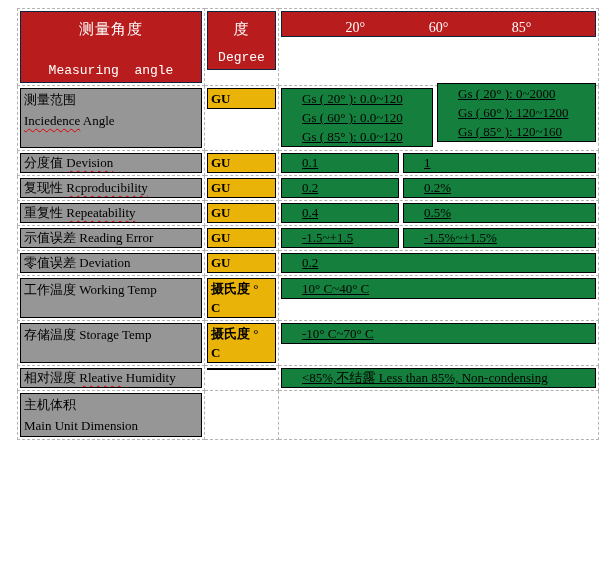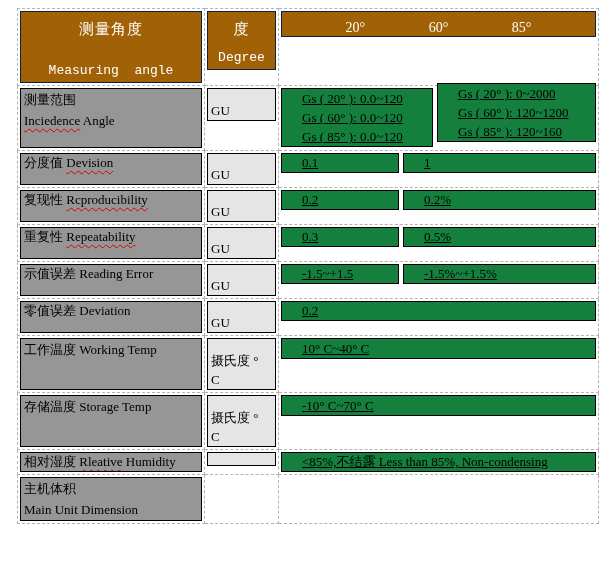--- a/index.html
+++ b/index.html
@@ -1,32 +1,32 @@
 <!DOCTYPE html>
 <html><head>
 <meta charset="utf-8">
 <style>
   html,body{margin:0;padding:0;background:#fff;width:613px;height:576px;overflow:hidden;
             font-family:"Liberation Serif",serif;font-size:13px;color:#000;}
   table.spec{border-collapse:collapse;table-layout:fixed;margin:8px 0 0 17px;width:581px;}
   td{border:1px dashed #b3b3b3;padding:2px;vertical-align:top;}
   .box{box-sizing:border-box;border:1px solid #000;height:100%;}
   
-  .hdrbox{background:#a16207;color:#fff;border:1px solid #0c2240;}
+  .hdrbox{background:#b91c1c;color:#fff;border:1px solid #0c2240;}
   .hdr1{display:flex;flex-direction:column;justify-content:space-between;align-items:center;padding:8px 0 4px 0;}
   .hdr2{display:flex;flex-direction:column;justify-content:space-between;align-items:center;padding:8px 0 4px 0;}
   .zh-hdr{font-size:15px;letter-spacing:1px;}
   .en-hdr{font-family:"Liberation Mono",monospace;font-size:13px;white-space:pre;margin-top:11px;}
   .hdr3{display:flex;justify-content:space-evenly;align-items:flex-start;padding-top:8px;}
   .angle{font-size:14px;}
   
   .labelbox{background:#969696;padding:0 0 0 3px;line-height:21px;overflow:hidden;}
   .labelbox.short{line-height:18px;}
   
-  .unitbox{background:#e5e5e5;padding:12px 0 0 3px;line-height:19px;white-space:pre-line;overflow:hidden;}
+  .unitbox{background:#eab308;padding:0 0 0 3px;line-height:19px;white-space:pre-line;overflow:hidden;font-weight:bold;}
   .unitbox.short{line-height:18px;}
   
   .valwrap{display:flex;gap:4px;height:100%;}
   .valbox{background:#15803d;border:1px solid #000;box-sizing:border-box;flex:1 1 auto;
           padding:0 0 0 20px;line-height:19px;white-space:pre-line;text-decoration:underline;}
   .valbox.short{line-height:18px;}
   .valbox.raised{position:relative;top:-5px;z-index:2;}
   
   .sp{text-decoration:underline;text-decoration-style:wavy;text-decoration-color:#e00000;
       text-decoration-thickness:1px;text-underline-offset:3px;}
@@ -113,21 +113,21 @@
       </tr>
       <tr>
         <td style="height: 20px; margin-top: 39px;">
           <div class="box labelbox short"><span>重复性</span> <span class="sp">Repeatability</span></div>
         </td>
         <td>
           <div class="box unitbox short">GU</div>
         </td>
         <td>
           <div class="valwrap">
-            <div class="valbox short" style="flex: 0 0 auto; width: 118px;">0.3</div>
+            <div class="valbox short" style="flex: 0 0 auto; width: 118px;">0.4</div>
             <div class="valbox short">0.5%</div>
           </div>
         </td>
       </tr>
       <tr>
         <td style="height: 20px;">
           <div class="box labelbox short"><span>示值误差</span> Reading Error</div>
         </td>
         <td>
           <div class="box unitbox short">GU</div>

